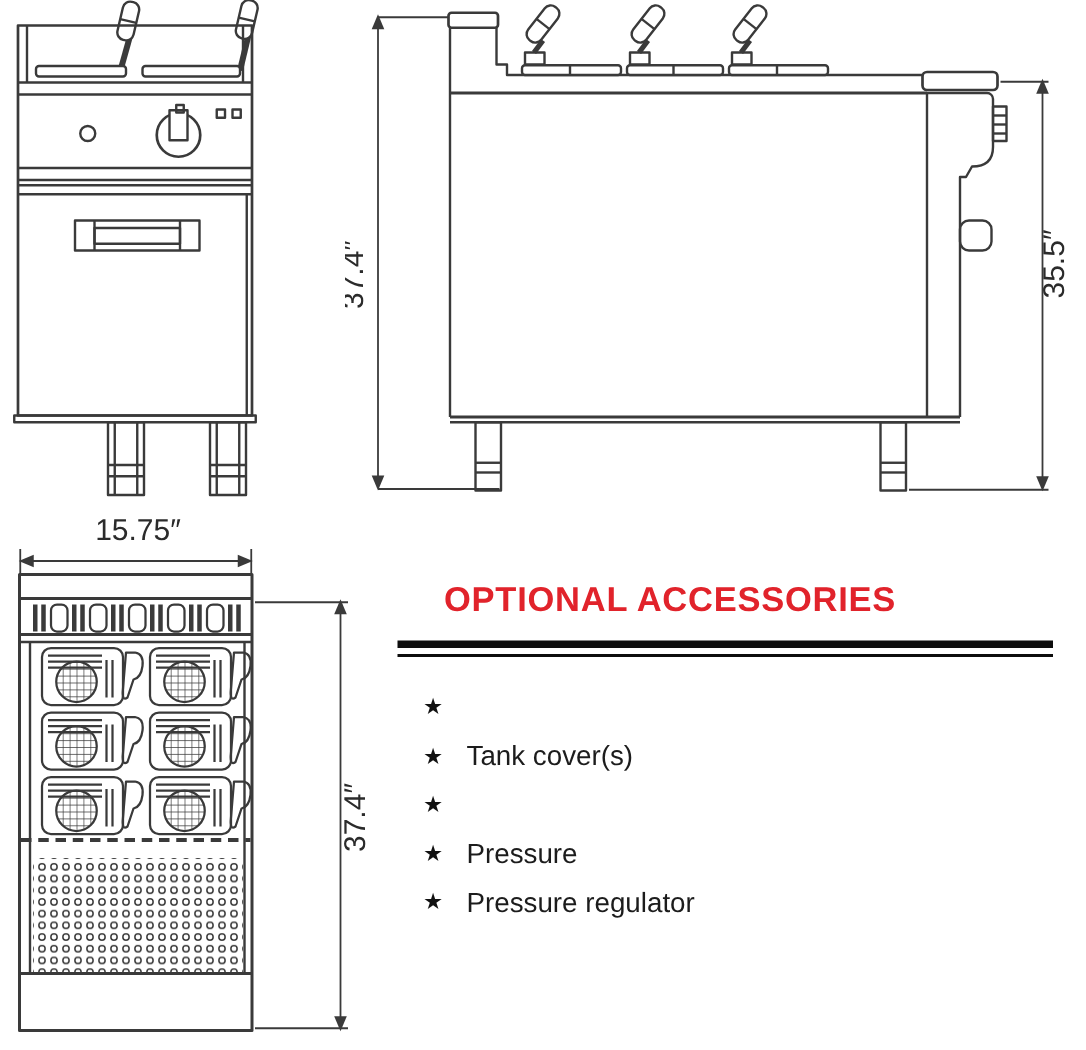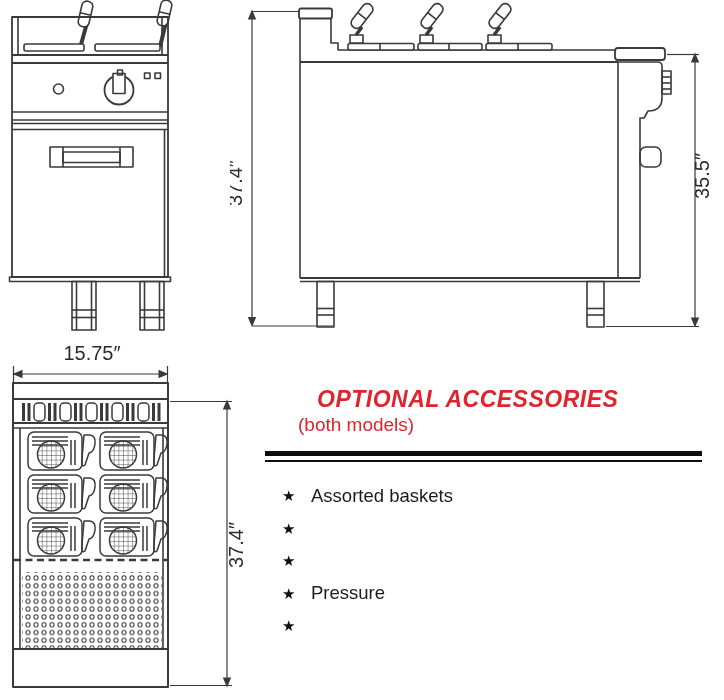--- a/index.html
+++ b/index.html
@@ -4,22 +4,22 @@
 <style>
   html,body{margin:0;padding:0;background:#ffffff;}
   #page{position:relative;width:724px;height:700px;background:#ffffff;overflow:hidden;
         font-family:"Liberation Sans","DejaVu Sans",sans-serif;}
   .drawing{position:absolute;}
   #front-view{left:0;top:0;}
   #side-view{left:230px;top:0;}
   #top-view{left:0;top:340px;}
   svg text{fill:#2b2b2b;font-family:"Liberation Sans","DejaVu Sans",sans-serif;font-size:20px;}
   #accessories{position:absolute;left:265px;top:386px;width:447px;}
-  #accessories .title{margin:0 0 0 52px;color:var(--accent,#e1232b);font-size:23px;font-weight:bold;
-        letter-spacing:0.5px;line-height:1.15;font-style:italic;}
+  #accessories .title{margin:0 0 0 31px;color:var(--accent,#e1232b);font-size:23px;font-weight:bold;
+        letter-spacing:0.5px;line-height:1.15;}
   #accessories .subtitle{margin:3px 0 0 33px;color:var(--accent,#e1232b);font-size:19px;line-height:1.1;}
   #accessories .rule{margin-top:15px;width:437px;height:4px;border-top:5px solid #0d0d0d;
         border-bottom:2.5px solid #0d0d0d;}
   #accessories ul{list-style:none;margin:17px 0 0 17px;padding:0;}
   #accessories li{display:flex;align-items:center;height:32.5px;color:#1c1c1c;font-size:18.5px;}
   #accessories li .star{width:16px;font-size:15px;color:#111;margin-right:13px;line-height:1;}
 </style>
 </head>
 <body>
 
@@ -240,36 +240,36 @@
         <path d="M227 59.5 l-4.2 10 h8.4 z" fill="#3a3a3a" stroke="none"></path>
         <path d="M227 347.5 l-4.2 -10 h8.4 z" fill="#3a3a3a" stroke="none"></path>
       </g>
     </g>
     <text x="92" y="20" text-anchor="middle">15.75″</text>
     <text text-anchor="middle" transform="translate(243 205) rotate(-90)">37.4″</text>
   </svg>
 
   <div id="accessories">
     <h1 class="title">OPTIONAL ACCESSORIES</h1>
-    <div class="subtitle">(both models)</div>
     <div class="rule"></div>
     <ul>
       <li>
         <span class="star">★</span>
-        <span>Assorted baskets</span>
-      </li>
-      <li>
-        <span class="star">★</span>
+      </li>
+      <li>
+        <span class="star">★</span>
+        <span>Tank cover(s)</span>
       </li>
       <li>
         <span class="star">★</span>
       </li>
       <li>
         <span class="star">★</span>
         <span>Pressure</span>
       </li>
       <li>
         <span class="star">★</span>
+        <span>Pressure regulator</span>
       </li>
     </ul>
   </div>
 
 </div>
 
 </body></html>

